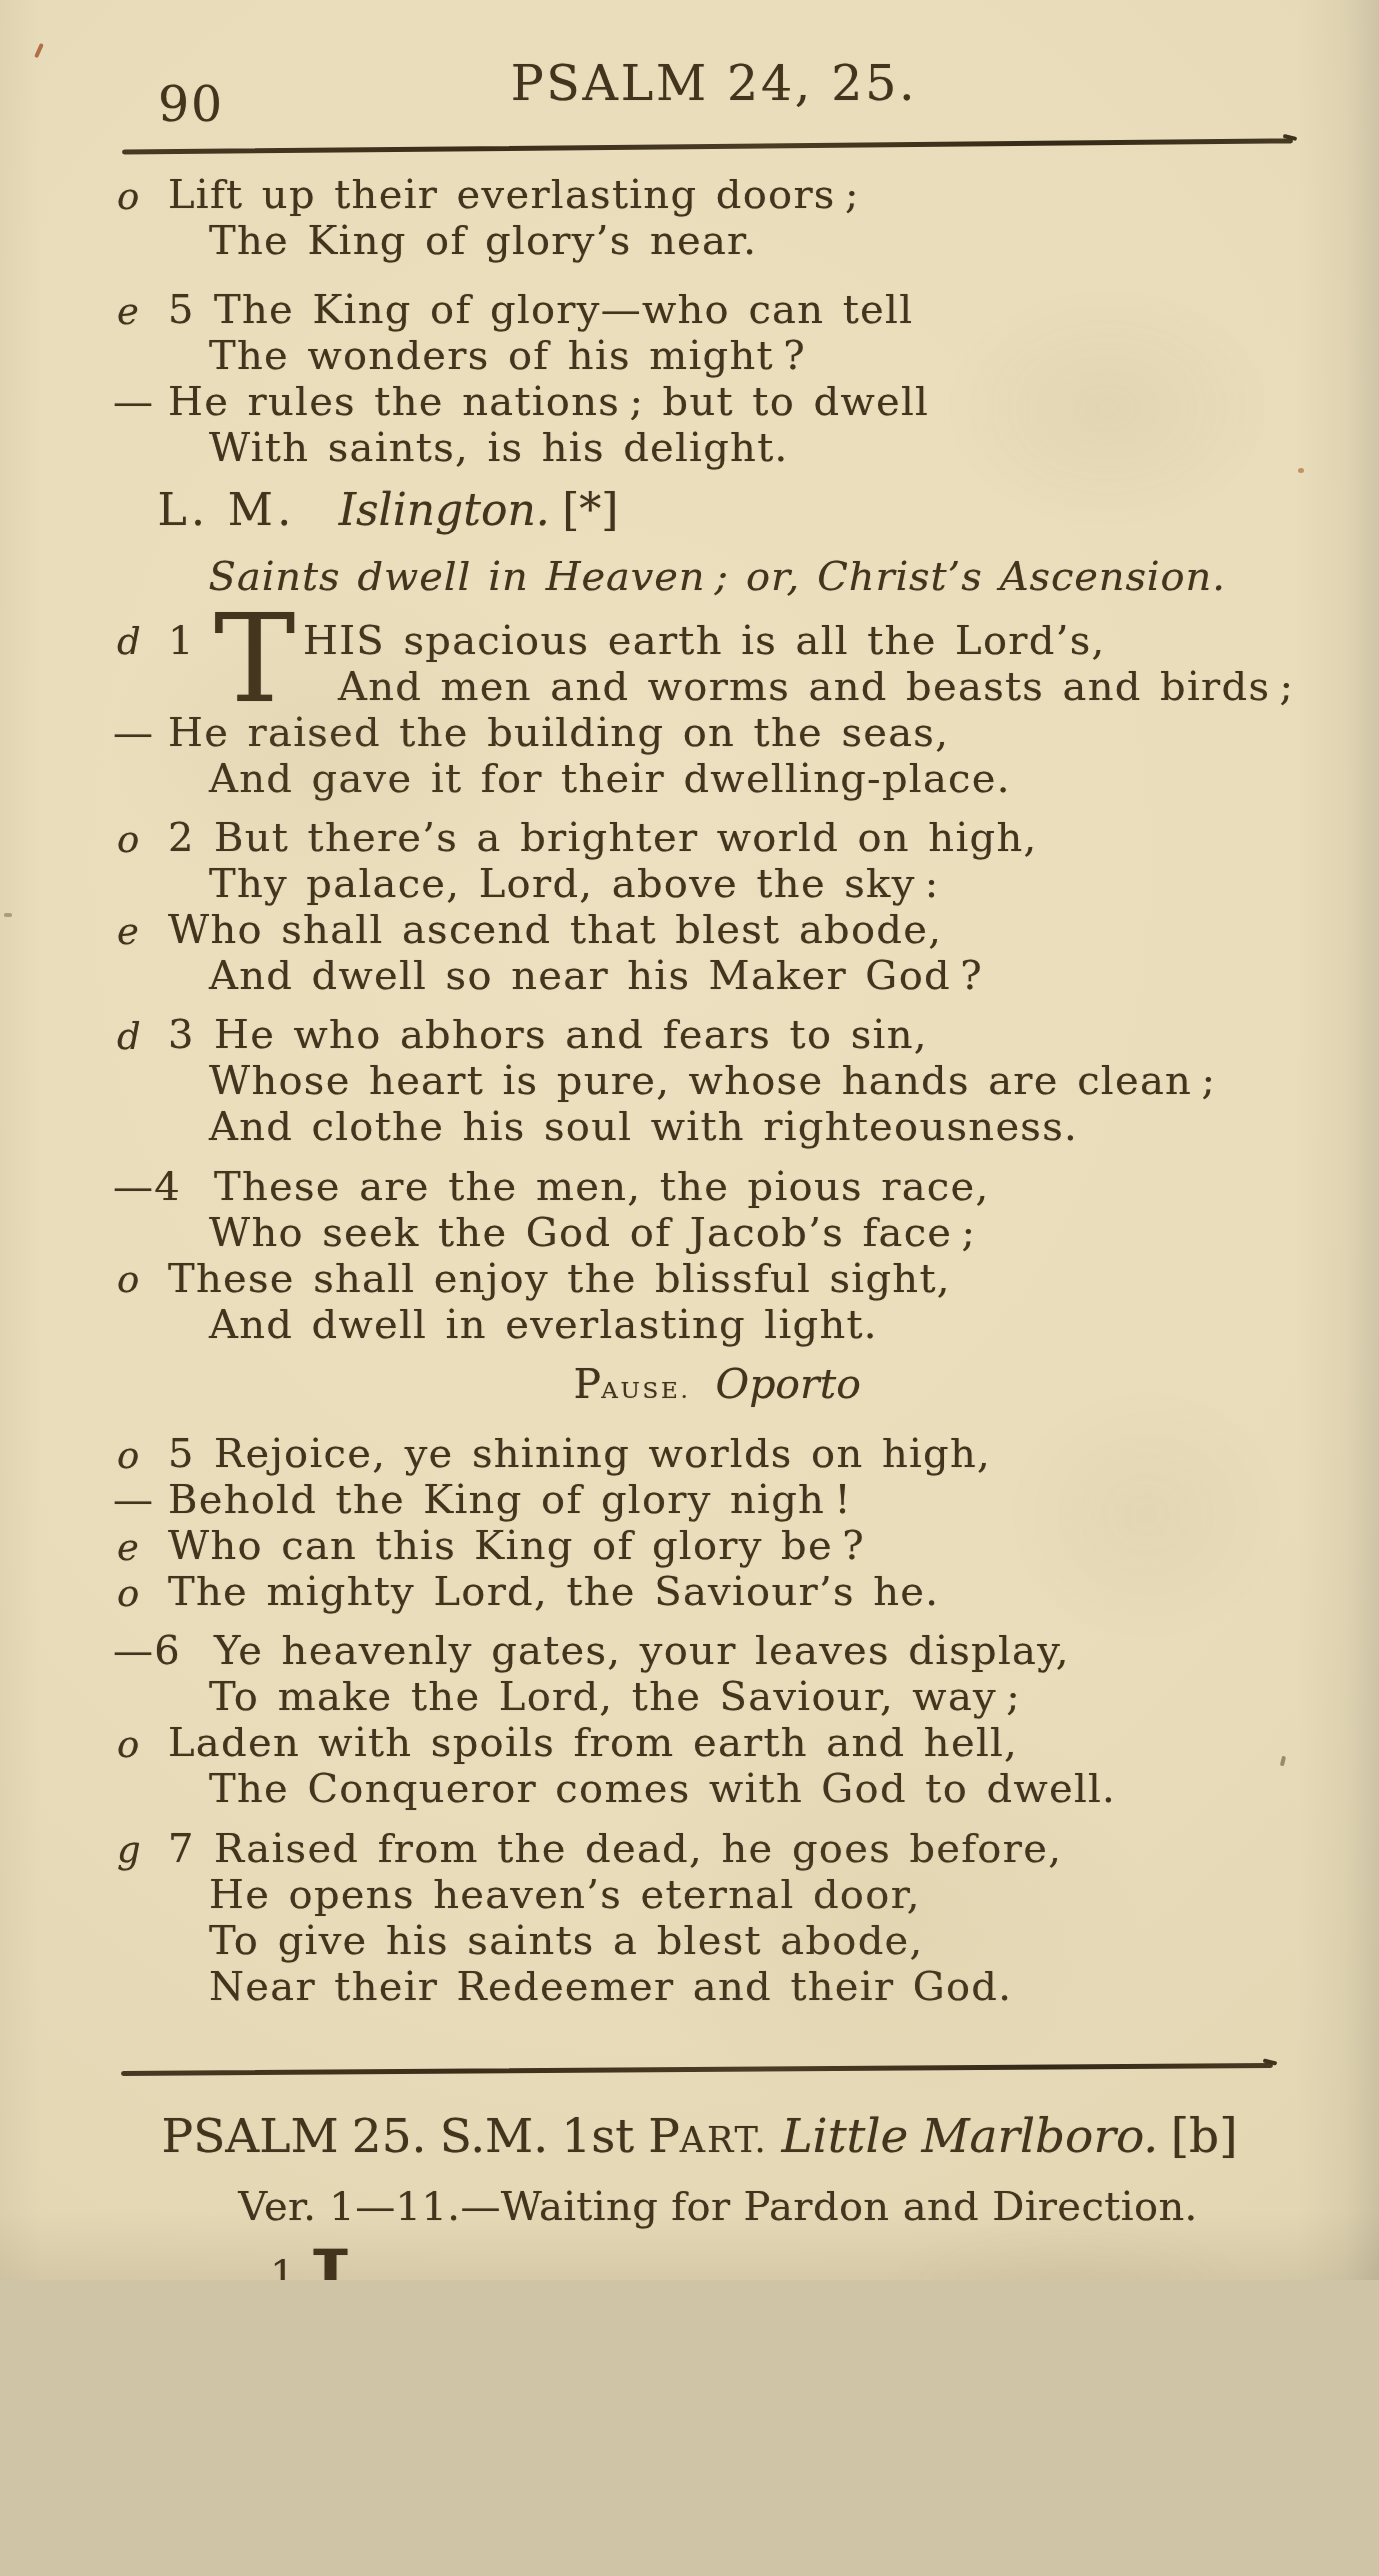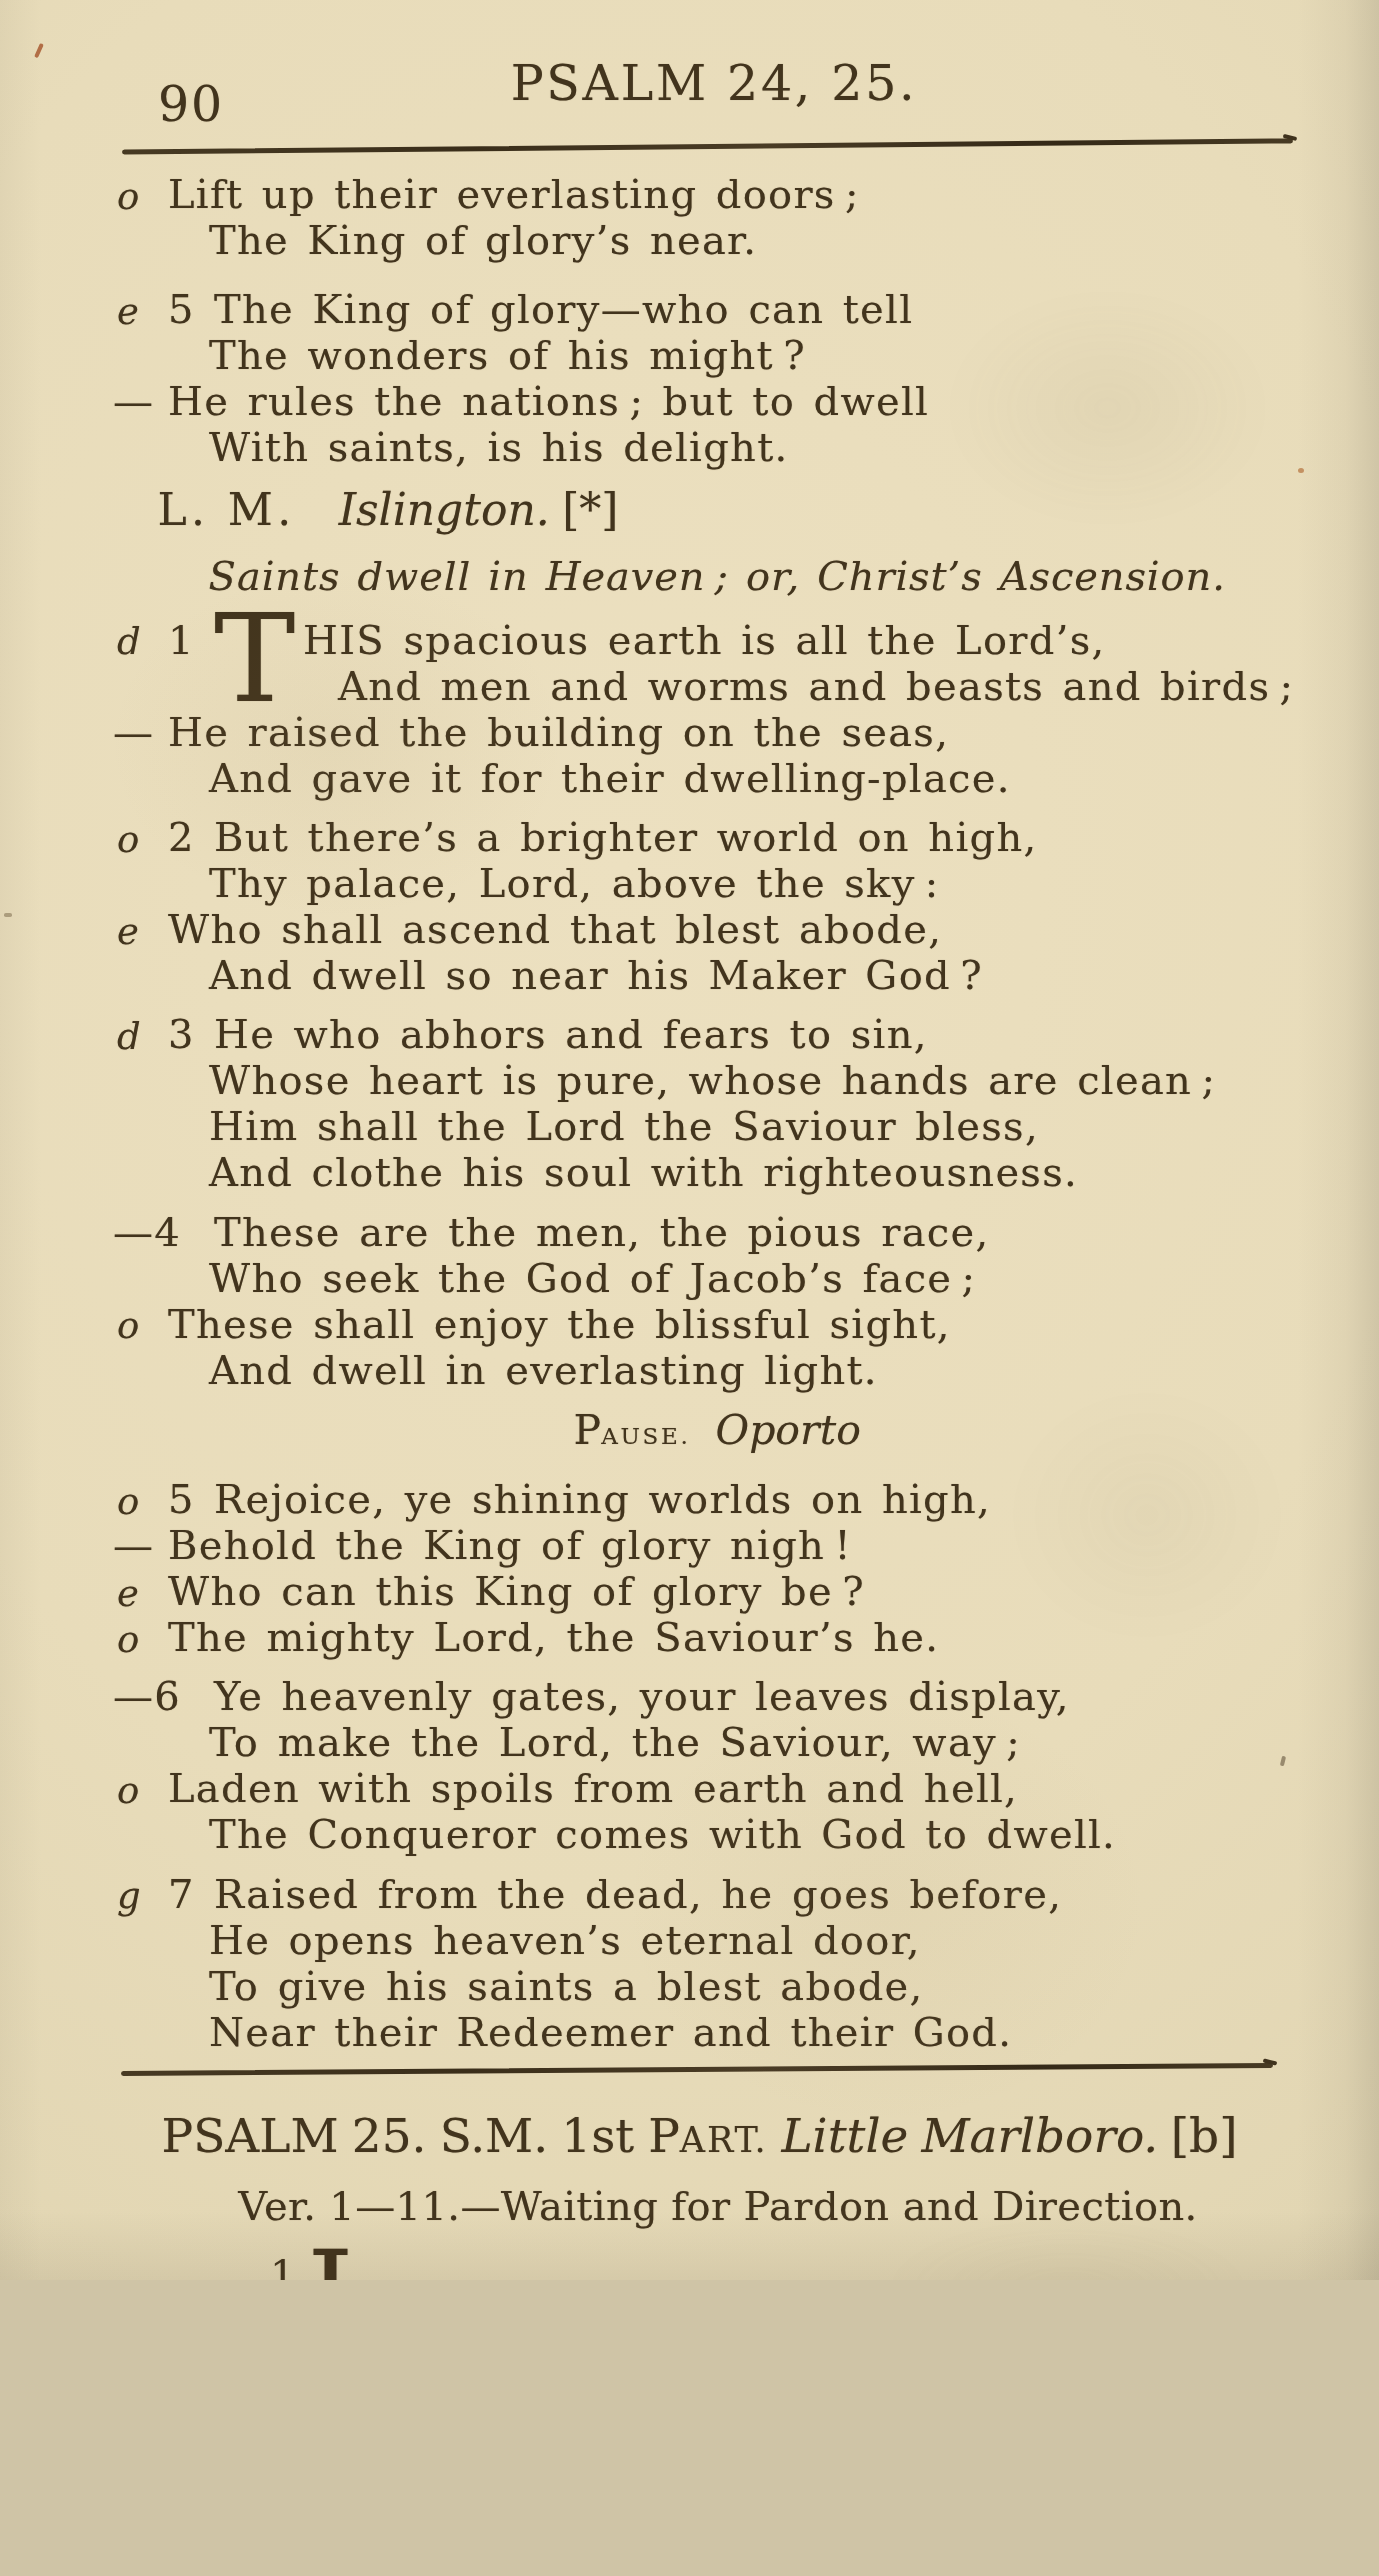--- a/index.html
+++ b/index.html
@@ -127,21 +127,20 @@
         </div>
         <div class="stanza">
           <div class="line"><span class="mletter">o</span><span class="vnum">2</span><span class="ltext">But there’s a brighter world on high,</span></div>
           <div class="line ind1"><span class="ltext">Thy palace, Lord, above the sky :</span></div>
           <div class="line"><span class="mletter">e</span><span class="ltext">Who shall ascend that blest abode,</span></div>
           <div class="line ind1"><span class="ltext">And dwell so near his Maker God ?</span></div>
         </div>
         <div class="stanza">
           <div class="line"><span class="mletter">d</span><span class="vnum">3</span><span class="ltext">He who abhors and fears to sin,</span></div>
           <div class="line ind1"><span class="ltext">Whose heart is pure, whose hands are clean ;</span></div>
-          <div class="line ind1"><span class="ltext">Him shall the Lord the Saviour bless,</span></div>
           <div class="line ind1"><span class="ltext">And clothe his soul with righteousness.</span></div>
         </div>
         <div class="stanza">
           <div class="line dn"><span class="dashnum">—4</span><span class="ltext">These are the men, the pious race,</span></div>
           <div class="line ind1"><span class="ltext">Who seek the God of Jacob’s face ;</span></div>
           <div class="line"><span class="mletter">o</span><span class="ltext">These shall enjoy the blissful sight,</span></div>
           <div class="line ind1"><span class="ltext">And dwell in everlasting light.</span></div>
         </div>
       </div>
 

